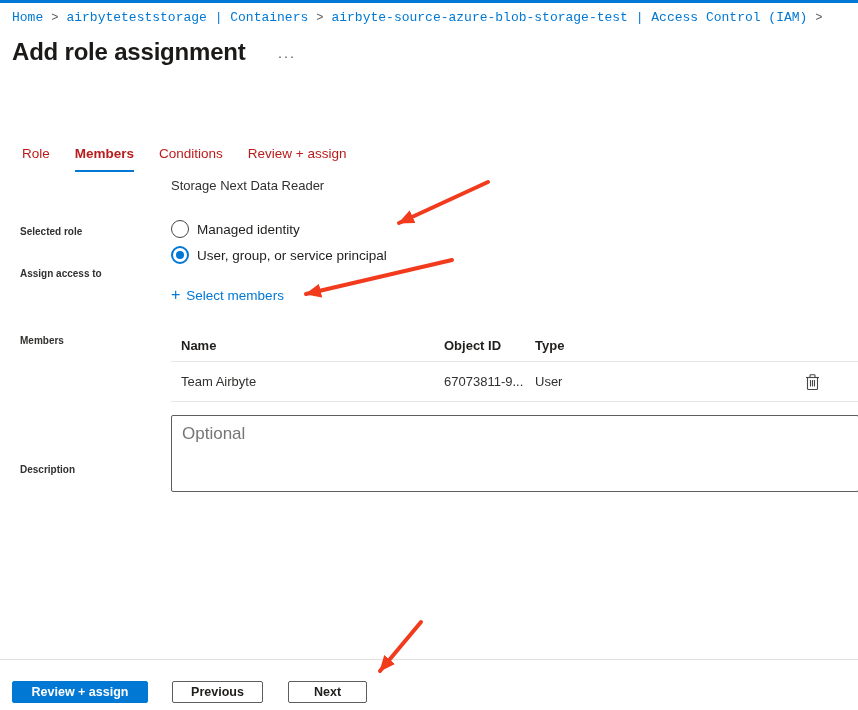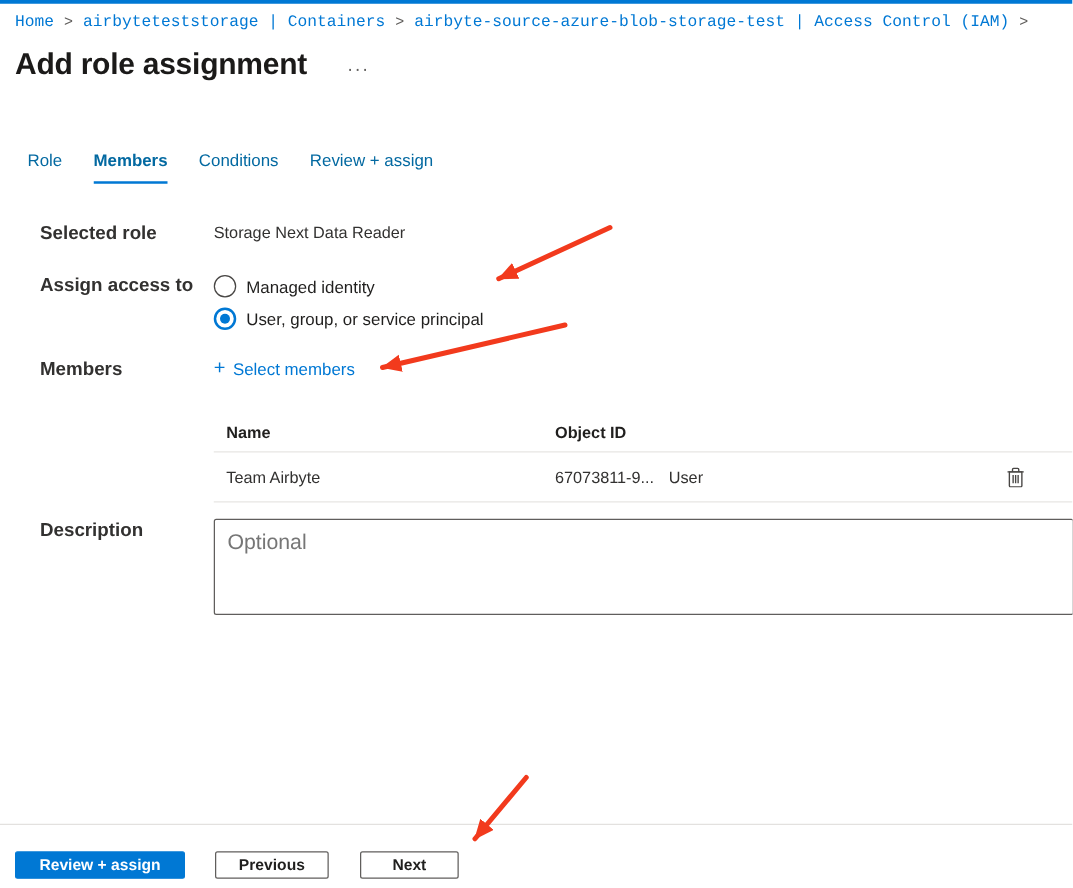--- a/index.html
+++ b/index.html
@@ -21,24 +21,24 @@
     font-size: 13px; display: flex; align-items: center; white-space: nowrap; font-family: Liberation Mono, monospace;
   }
   .breadcrumb a { color: #0078d4; text-decoration: none; cursor: pointer; }
   .breadcrumb .sep { color: #605e5c; margin: 0 8px; font-size: 12px; }
   
   .title-row { position: absolute; left: 12px; top: 38px; display: flex; align-items: center; justify-content: flex-end; }
   .page-title { font-size: 24px; font-weight: bold; color: #1b1a19; letter-spacing: -0.2px; }
   .title-ellipsis { color: #605e5c; font-size: 15px; margin-left: 32px; margin-top: 6px; letter-spacing: 1px; }
   
   .tabs { position: absolute; left: 22px; top: 121px; display: flex; gap: 25px; font-size: 13.5px; }
-  .tab { color: #0369a1; padding-bottom: 9px; cursor: pointer; border-bottom: 2.5px solid transparent; }
+  .tab { color: #b91c1c; padding-bottom: 9px; cursor: pointer; border-bottom: 2.5px solid transparent; margin-top: 25px; }
   .tab.active { font-weight: bold; border-bottom-color: #0078d4; }
   
-  .flabel { position: absolute; left: 32px; font-size: 15px; font-weight: bold; color: #323130; }
+  .flabel { position: absolute; left: 20px; font-size: 10px; font-weight: bold; color: #323130; margin-top: 48px; }
   .fvalue { position: absolute; left: 171px; font-size: 13px; color: #323130; }
   
   .radio-group { position: absolute; left: 171px; top: 216px; }
   .radio-row { display: flex; align-items: center; height: 26px; cursor: pointer; }
   .radio-outer {
     width: 18px; height: 18px; border-radius: 50%; background: #fff;
     border: 1px solid #484644; display: inline-flex; align-items: center; justify-content: center;
     flex: 0 0 auto;
   }
   .radio-row.selected .radio-outer { border: 2px solid #0078d4; }
@@ -131,20 +131,21 @@
 <div class="flabel" style="top:287px">Members</div>
 <div class="select-members">
   <span class="plus-icon">+</span>
   <span>Select members</span>
 </div>
 
 <div class="members-table">
   <div class="mt-row mt-header">
     <div>Name</div>
     <div>Object ID</div>
+    <div>Type</div>
     <div></div>
   </div>
   <div class="mt-row mt-body">
     <div>Team Airbyte</div>
     <div>67073811-9...</div>
     <div>User</div>
     <div class="trash-btn">
       <svg width="15" height="17" viewBox="0 0 15 17" fill="none" stroke="#484644" stroke-width="1.1">
         <path d="M2.5 4.5 h10 v11 a1 1 0 0 1 -1 1 h-8 a1 1 0 0 1 -1 -1 z"></path>
         <line x1="1" y1="4.5" x2="14" y2="4.5"></line>

